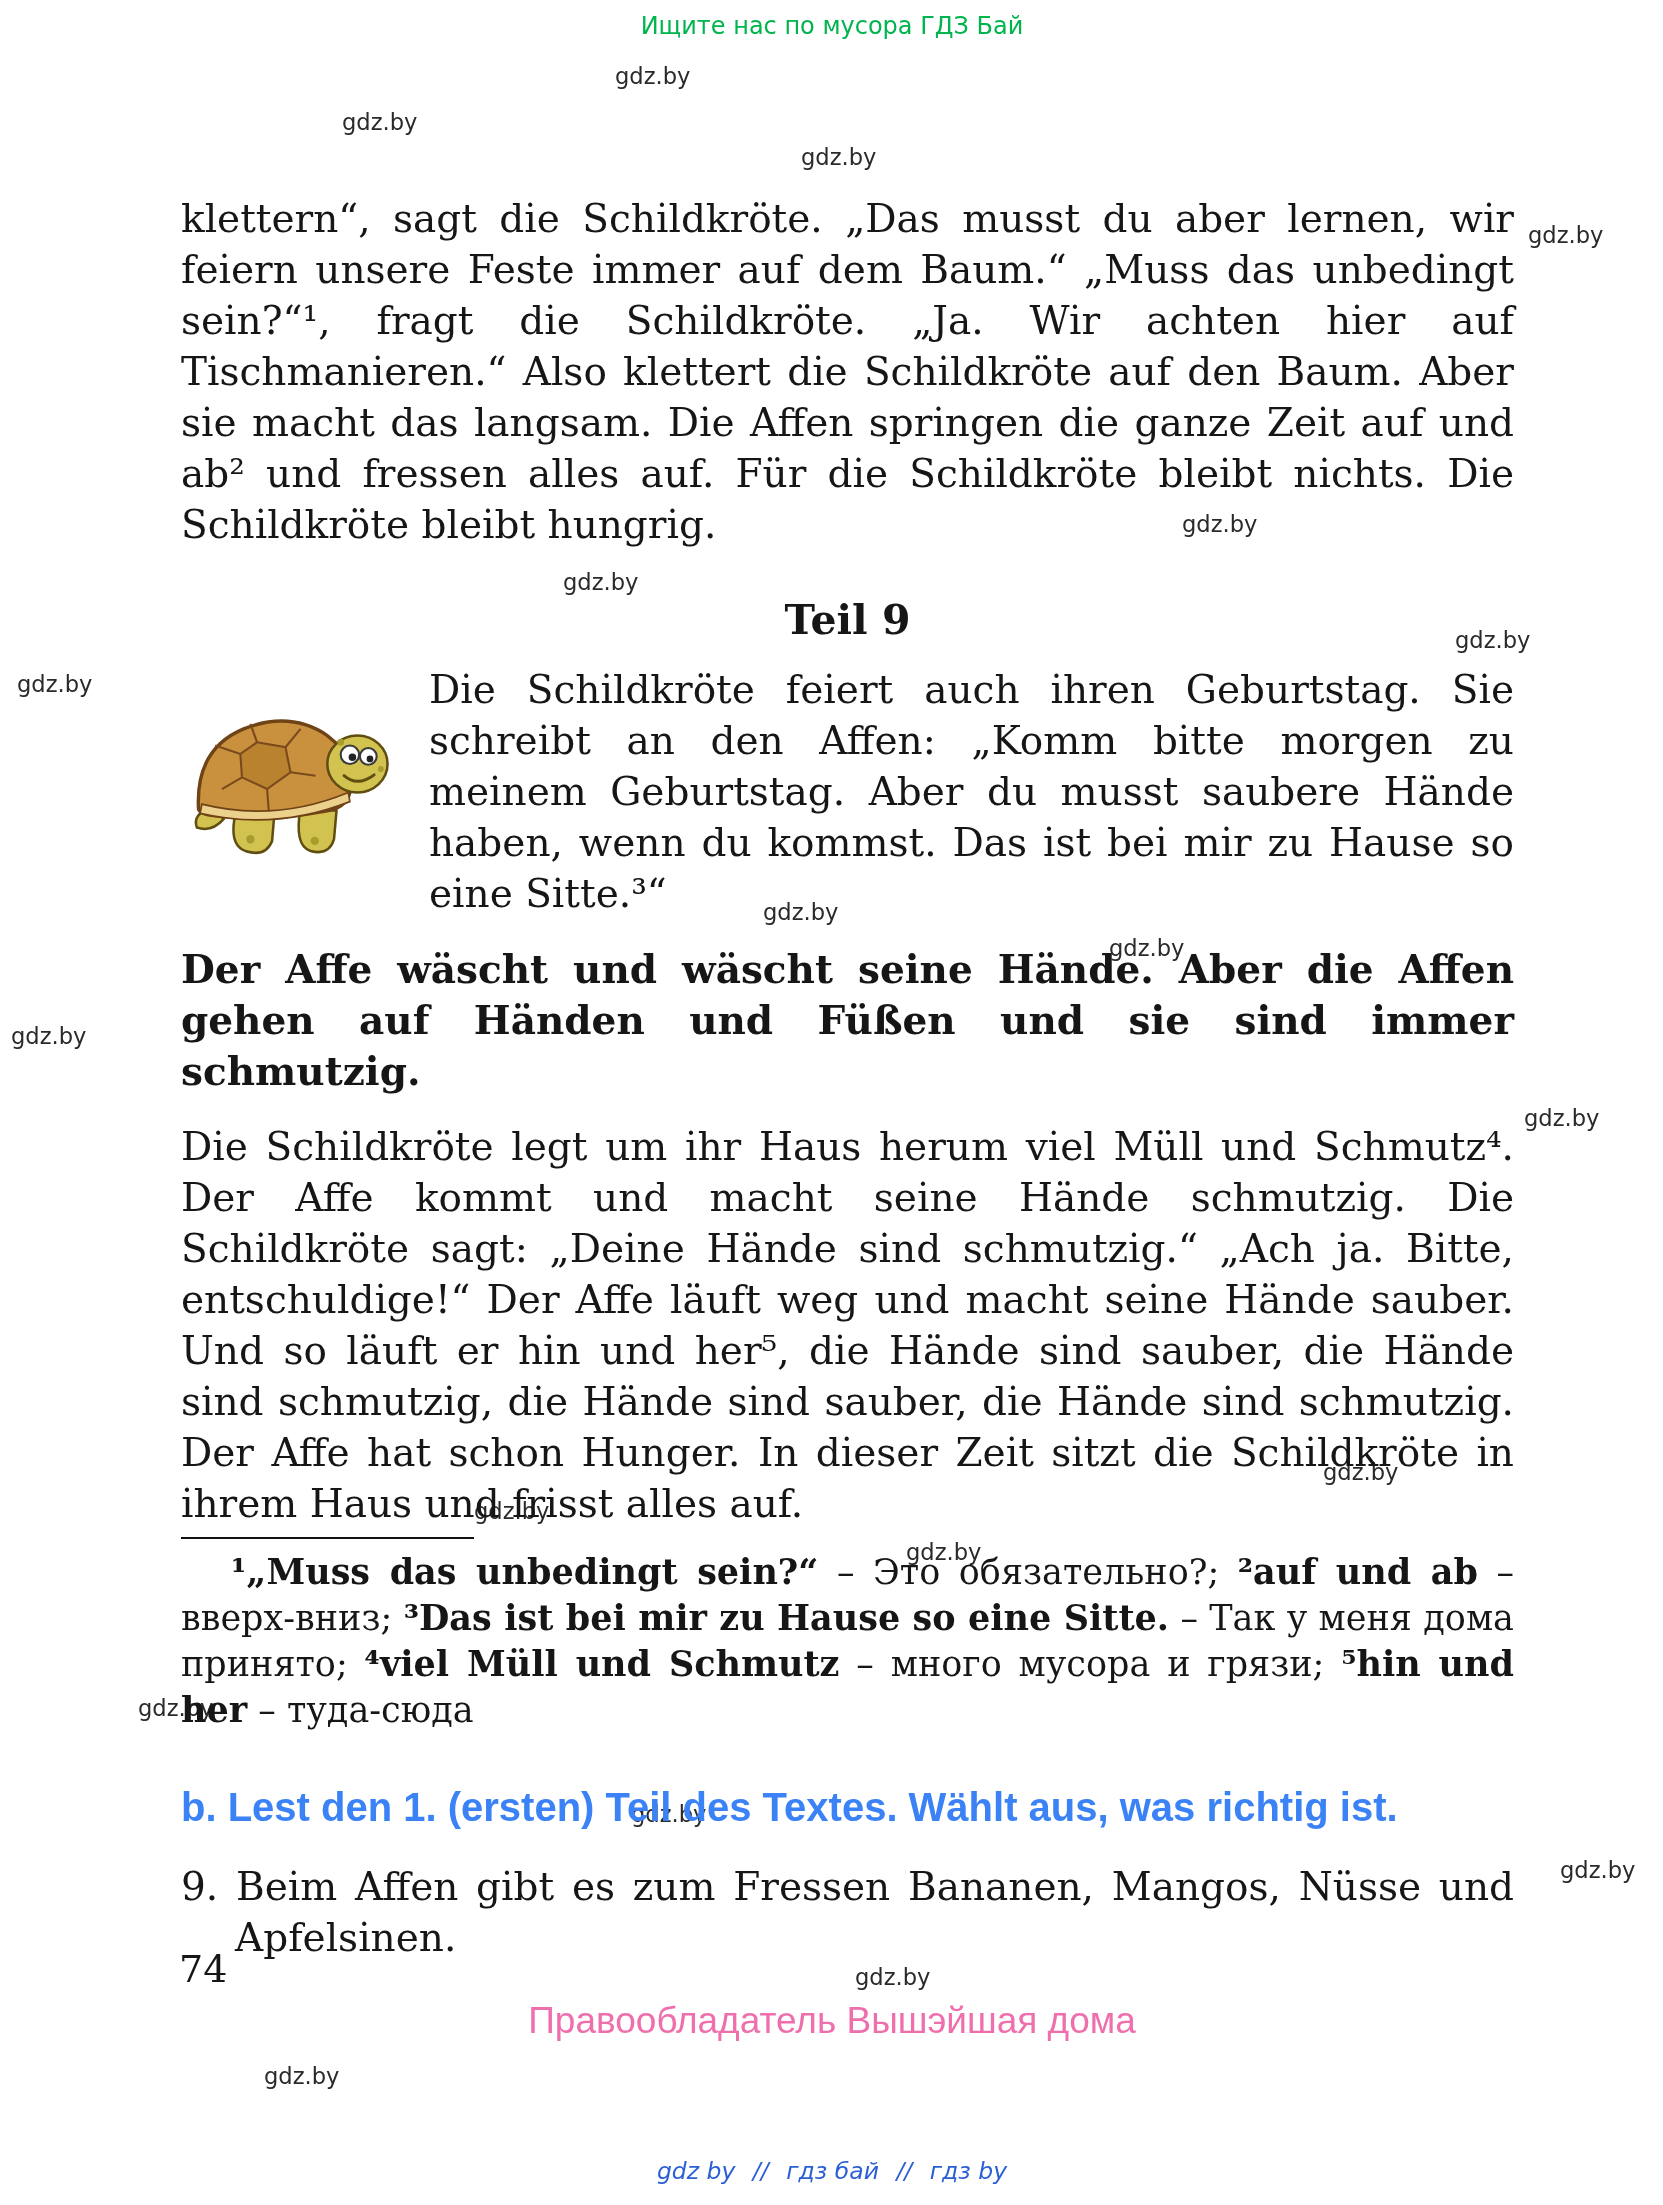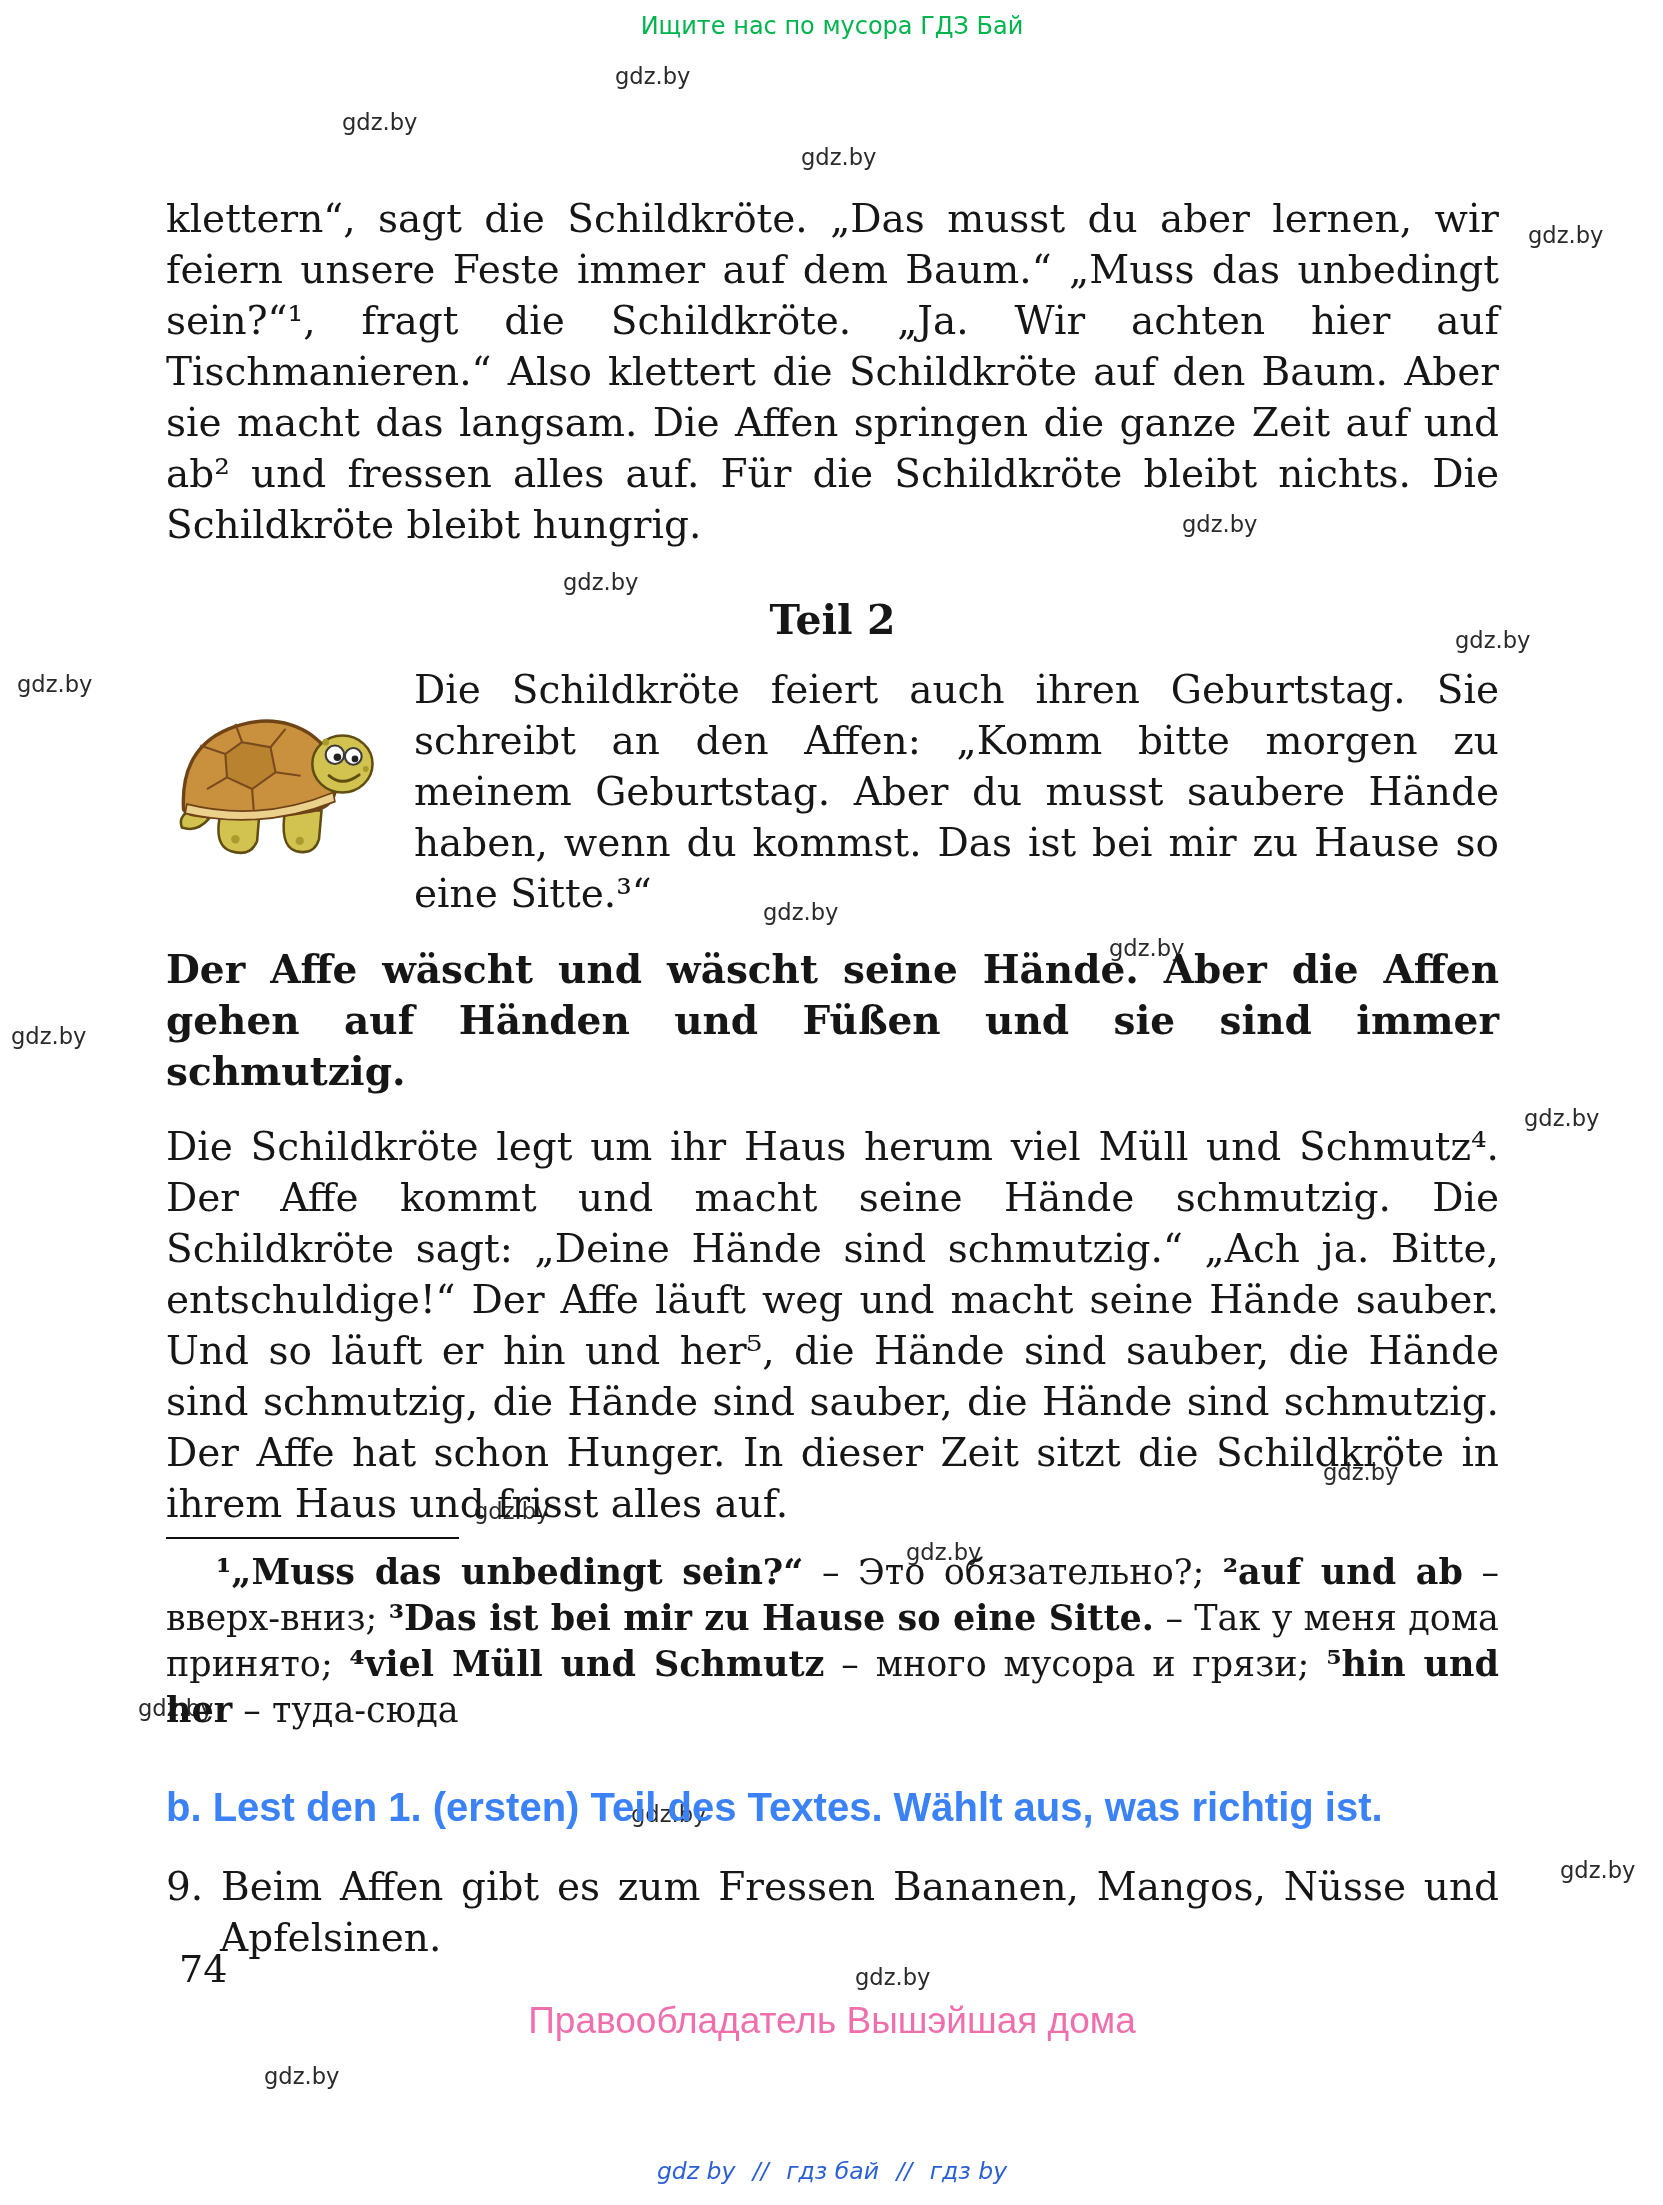--- a/index.html
+++ b/index.html
@@ -24,21 +24,21 @@
     position:absolute;
     top:11.7px; left:0; width:100%;
     text-align:center;
     font-family:"DejaVu Sans", sans-serif;
     font-size:24px;
     color:#00b44e;
   }
 
   .content {
     position:absolute;
-    left:166px; top:193px;
+    left:181px; top:193px;
     width:1333px;
   }
 
   .para {
     font-size:39px;
     line-height:51px;
     text-align:justify;
     color:#161616;
   }
 
@@ -153,21 +153,21 @@
 <div class="watermark" style="left:138px;top:1695px">gdz.by</div>
 <div class="watermark" style="left:631px;top:1801px">gdz.by</div>
 <div class="watermark" style="left:1560px;top:1857px">gdz.by</div>
 <div class="watermark" style="left:855px;top:1964px">gdz.by</div>
 <div class="watermark" style="left:264px;top:2063px">gdz.by</div>
 
 <div class="content">
 
   <p class="para">klettern“, sagt die Schildkröte. „Das musst du aber lernen, wir feiern unsere Feste immer auf dem Baum.“ „Muss das unbedingt sein?“¹, fragt die Schildkröte. „Ja. Wir achten hier auf Tischmanieren.“ Also klettert die Schildkröte auf den Baum. Aber sie macht das langsam. Die Affen springen die ganze Zeit auf und ab² und fressen alles auf. Für die Schildkröte bleibt nichts. Die Schildkröte bleibt hungrig.</p>
 
-  <h2 class="heading-teil">Teil 2</h2>
+  <h2 class="heading-teil">Teil 9</h2>
 
   <div class="turtle-row">
     <div class="turtle-box">
       <svg width="214" height="184" viewBox="0 0 250 220" aria-hidden="true">
 
         <path d="M34,150 Q10,158 16,174 Q34,180 48,164 Z" fill="#d2c24f" stroke="#5f4d12" stroke-width="3"></path>
 
         <path d="M64,150 q-12,44 10,52 q24,8 32,-12 l3,-36 z" fill="#d2c24f" stroke="#5f4d12" stroke-width="3"></path>
         <path d="M140,150 q-8,46 12,52 q22,6 28,-14 l3,-34 z" fill="#d2c24f" stroke="#5f4d12" stroke-width="3"></path>
         <circle cx="80" cy="188" r="5" fill="#a99b2e"></circle>

